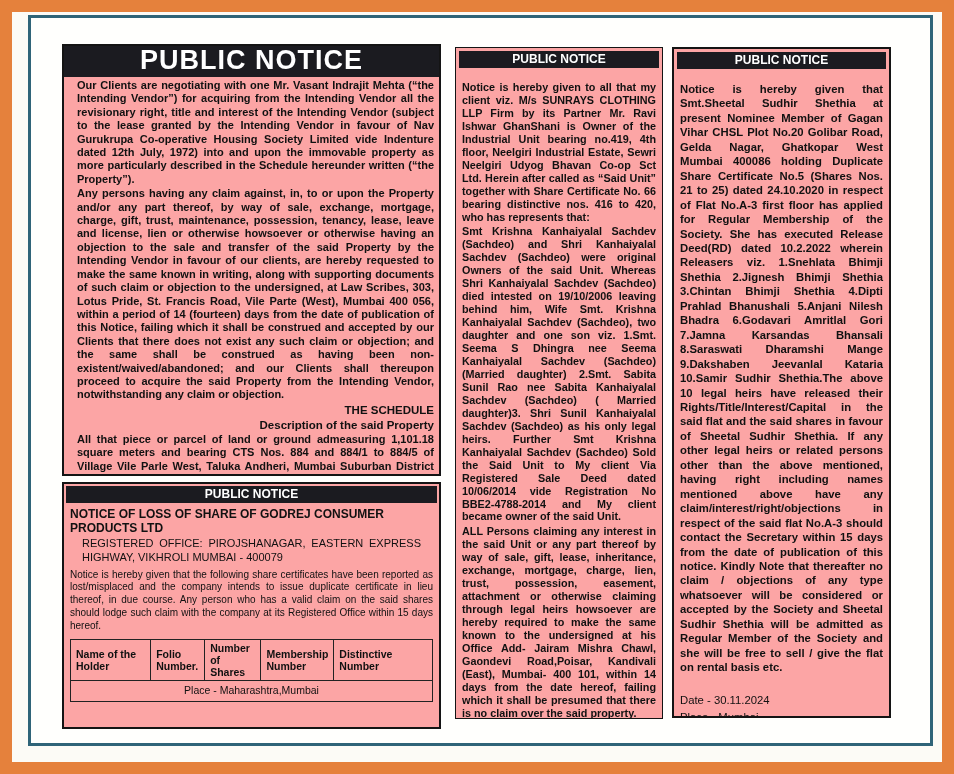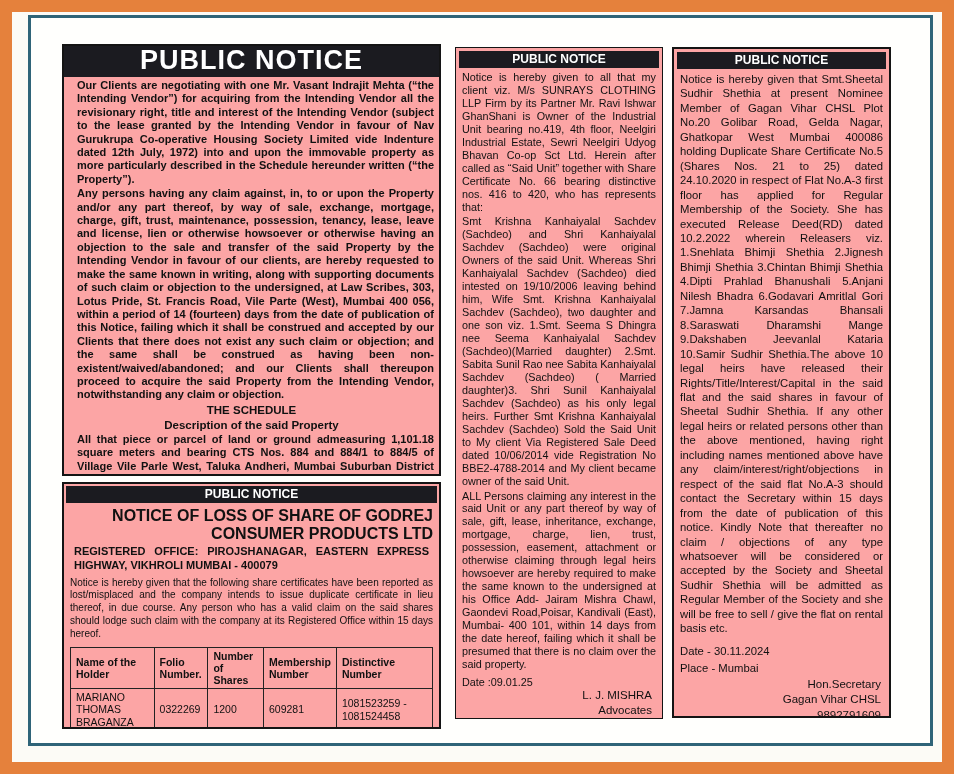--- a/index.html
+++ b/index.html
@@ -17,32 +17,32 @@
   .notice-r{left:672px;top:47px;width:219px;height:671px;border-width:2px;}
 
   .bar-big{background:#1b1b20;color:#fff;text-align:center;font-weight:bold;
     font-size:27px;line-height:27px;padding:1px 0 3px 0;letter-spacing:1px;}
   .bar-small{background:#1b1b20;color:#fff;text-align:center;font-weight:bold;
     font-size:12px;line-height:17px;margin:3px 3px 0 3px;}
   .notice-b .bar-small{margin:2px 2px 0 2px;}
 
   .body-a{padding:2px 5px 4px 5px;font-size:11px;font-weight:bold;line-height:1.22;text-align:justify;}
   .body-a p{margin:0 0 1px 8px;}
-  .center-bold{text-align:center;font-weight:bold;font-size:11.5px;margin:1px 0;}
+  .center-bold{text-align:right;font-weight:bold;font-size:11.5px;margin:1px 0;}
 
-  .title-b{font-weight:bold;font-size:16px;text-align:right;margin:4px 6px 1px 6px;}
-  .reg-b{font-size:11px;text-align:justify;margin:0 10px;line-height:1.3;font-weight:bold;}
+  .title-b{font-weight:bold;font-size:12px;text-align:left;margin:4px 6px 1px 6px;}
+  .reg-b{font-size:11px;text-align:justify;margin:0 18px;line-height:1.3;}
   .body-b{font-size:10px;text-align:justify;margin:4px 6px 4px 6px;line-height:1.28;}
   table.share{border-collapse:collapse;margin:2px 6px 4px 6px;font-size:10.5px;}
   table.share th,table.share td{border:1px solid #222;padding:2px 5px;text-align:left;}
   table.share th{font-weight:bold;line-height:1.15;}
   table.share td{line-height:1.2;}
   table.share .foot{ text-align:center;padding:2px 5px;line-height:1.5;font-size:10.5px;}
 
-  .body-col{padding:3px 6px;font-size:10.8px;line-height:1.2;text-align:justify;}
+  .body-col{padding:13px 6px;font-size:10.8px;line-height:1.2;text-align:justify;font-weight:bold;}
   .body-col p{margin:0 0 2px 0;}
   .notice-r .body-col{font-size:11.3px;line-height:1.28;}
   .date-m{padding:0 6px;font-size:10.8px;}
   .sig-m{margin-top:auto;text-align:right;padding:0 10px 6px 0;font-size:11.5px;line-height:1.3;}
   .dp-r{padding:2px 6px 0 6px;font-size:11.3px;line-height:1.5;}
   .sig-r{margin-top:auto;text-align:right;padding:0 8px 8px 0;font-size:11.5px;line-height:1.35;}
 </style>
 </head>
 <body>
 
@@ -72,27 +72,20 @@
         <tr>
           <th style="width:25%">Name of the Holder</th>
           <th style="width:15%">Folio Number.</th>
           <th style="width:16%">Number of Shares</th>
           <th style="width:14%">Membership Number</th>
           <th style="width:30%">Distinctive Number</th>
         </tr>
       </thead>
       <tbody>
         <tr>
-          <td>MARIANO THOMAS BRAGANZA</td>
-          <td>0322269</td>
-          <td>1200</td>
-          <td>609281</td>
-          <td>1081523259 - 1081524458</td>
-        </tr>
-        <tr>
           <td class="foot" colspan="5">
             <div>Place -  Maharashtra,Mumbai</div>
 
           </td>
         </tr>
       </tbody>
     </table>
   </div>
 
   <div class="notice notice-m">

